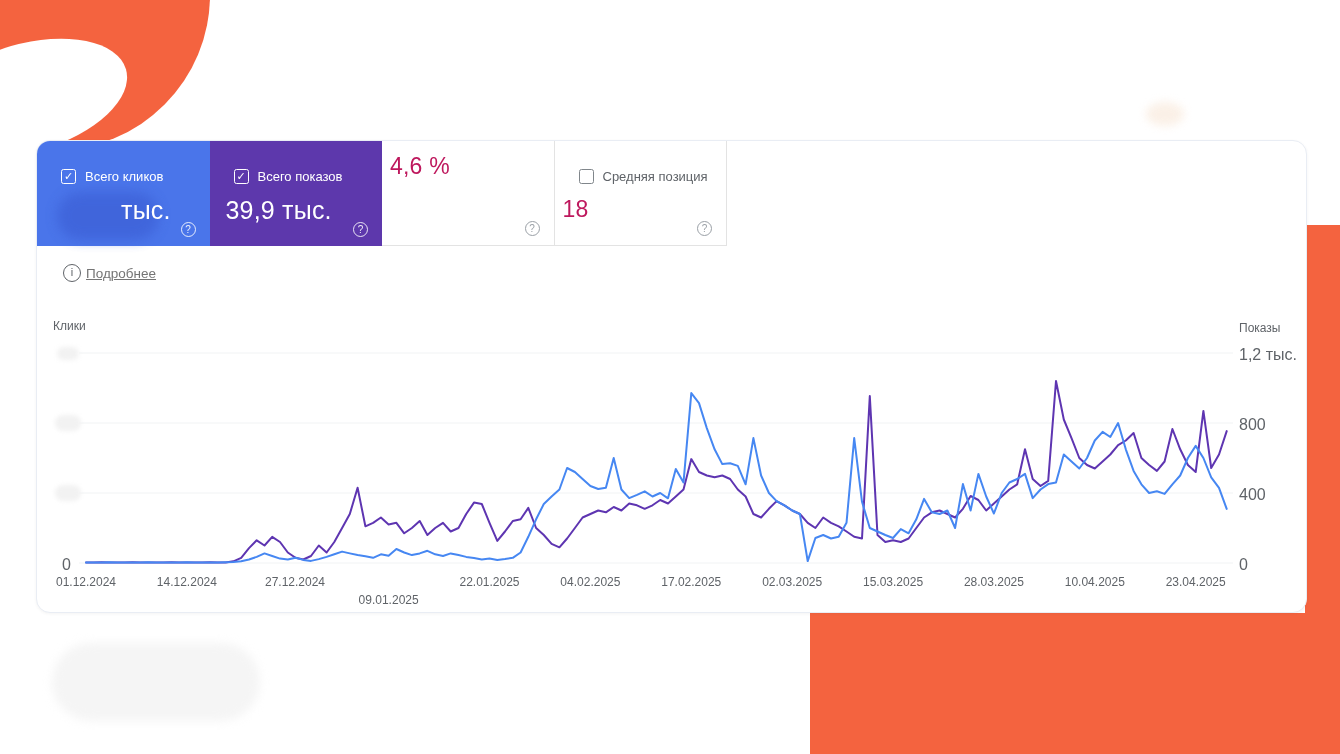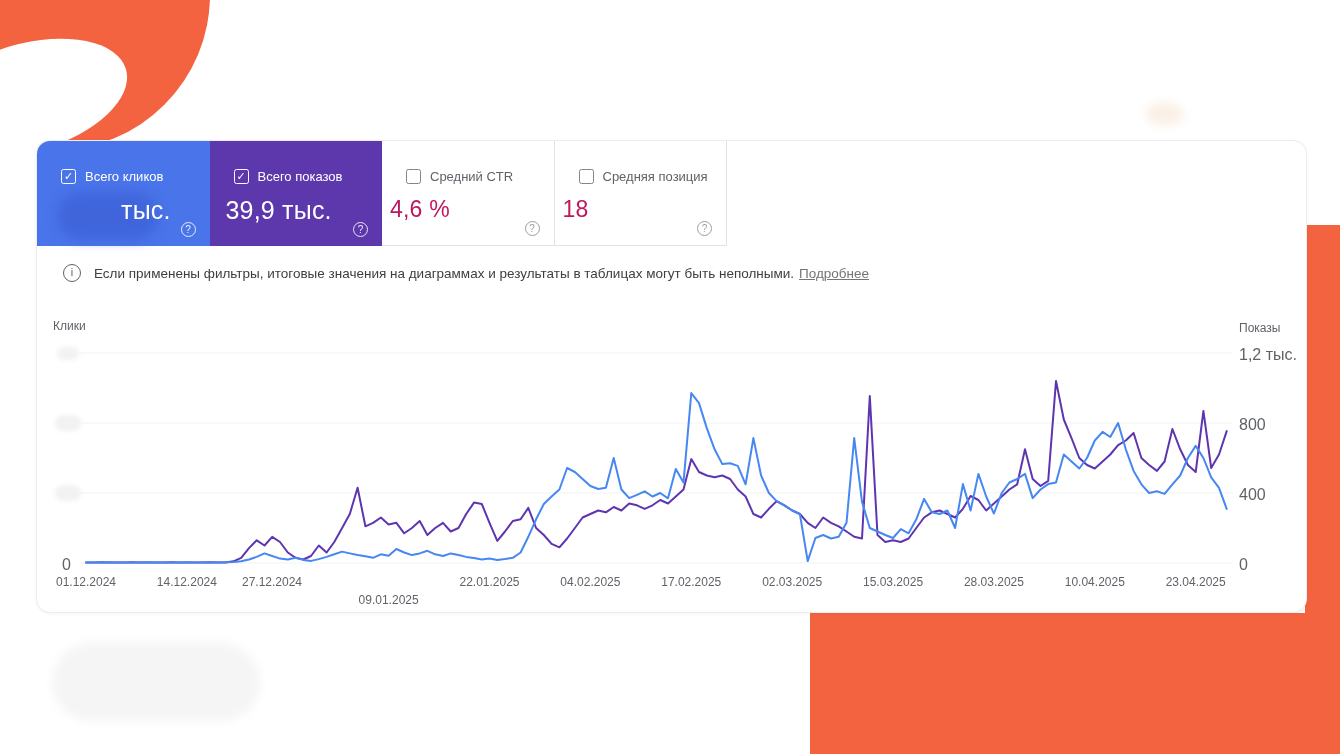--- a/index.html
+++ b/index.html
@@ -100,42 +100,37 @@
       <div class="metric metric-purple">
         <div class="m-head">
           <span class="cb cb-on">✓</span>
           <span class="m-label">Всего показов</span>
         </div>
         <div class="m-value">39,9 тыс.</div>
         <span class="help help-w">?</span>
       </div>
 
       <div class="metric metric-white">
-        <div class="m-head">
-          <span class="cb cb-off"></span>
-          <span class="m-label">Средний CTR</span>
-        </div>
         <div class="m-value">4,6 %</div>
         <span class="help help-g">?</span>
       </div>
 
       <div class="metric metric-white">
         <div class="m-head">
           <span class="cb cb-off"></span>
           <span class="m-label">Средняя позиция</span>
         </div>
         <div class="m-value">18</div>
         <span class="help help-g">?</span>
       </div>
 
     </div>
 
     <div class="notice">
       <span class="info-ic">i</span>
-      <span class="notice-text">Если применены фильтры, итоговые значения на диаграммах и результаты в таблицах могут быть неполными.</span>
       <a class="notice-link">Подробнее</a>
     </div>
 
     <div class="chart">
       <div class="ax-label ax-left">Клики</div>
       <div class="ax-label ax-right">Показы</div>
       <svg id="plot" width="1271" height="313">
           <line x1="42" x2="1196" y1="52" y2="52" class="grid"></line>
           <line x1="42" x2="1196" y1="122" y2="122" class="grid"></line>
           <line x1="42" x2="1196" y1="192" y2="192" class="grid"></line>
@@ -149,21 +144,21 @@
           <div class="tick rtick" style="top: 185px;">400</div>
           <div class="tick rtick" style="top: 255px;">0</div>
         </div>
       <div class="tick ltick-0" id="ltick0" style="top: 255px;">0</div>
       <div class="lblur" style="left:20px; top:46px; width:22px; height:13px;"></div>
       <div class="lblur" style="left:18px; top:114px; width:26px; height:16px;"></div>
       <div class="lblur" style="left:18px; top:184px; width:26px; height:16px;"></div>
       <div id="xlabels">
           <div class="xlab" style="left: 49px; top: 274px;">01.12.2024</div>
           <div class="xlab" style="left: 149.88px; top: 274px;">14.12.2024</div>
-          <div class="xlab" style="left: 235px; top: 274px;">27.12.2024</div>
+          <div class="xlab" style="left: 258px; top: 274px;">27.12.2024</div>
           <div class="xlab" style="left: 351.64px; top: 292px;">09.01.2025</div>
           <div class="xlab" style="left: 452.52px; top: 274px;">22.01.2025</div>
           <div class="xlab" style="left: 553.4px; top: 274px;">04.02.2025</div>
           <div class="xlab" style="left: 654.28px; top: 274px;">17.02.2025</div>
           <div class="xlab" style="left: 755.16px; top: 274px;">02.03.2025</div>
           <div class="xlab" style="left: 856.04px; top: 274px;">15.03.2025</div>
           <div class="xlab" style="left: 956.92px; top: 274px;">28.03.2025</div>
           <div class="xlab" style="left: 1057.8px; top: 274px;">10.04.2025</div>
           <div class="xlab" style="left: 1158.68px; top: 274px;">23.04.2025</div>
         </div>

